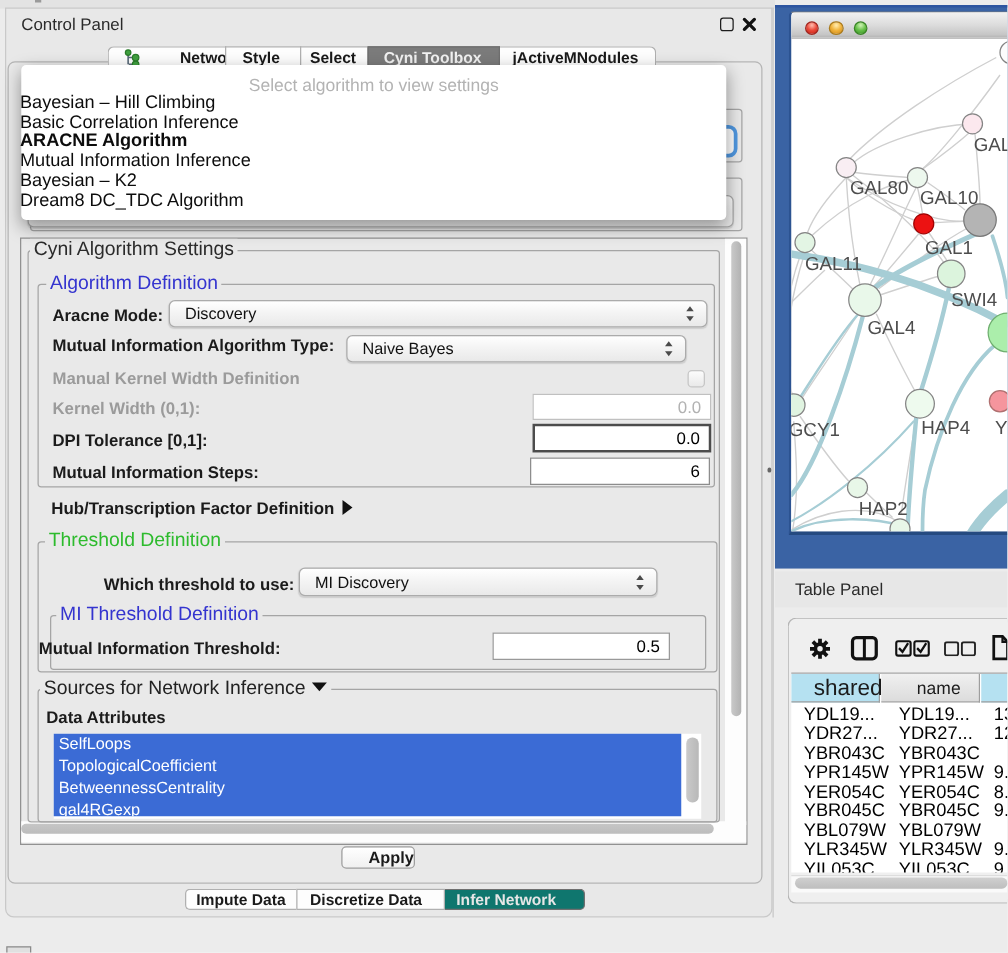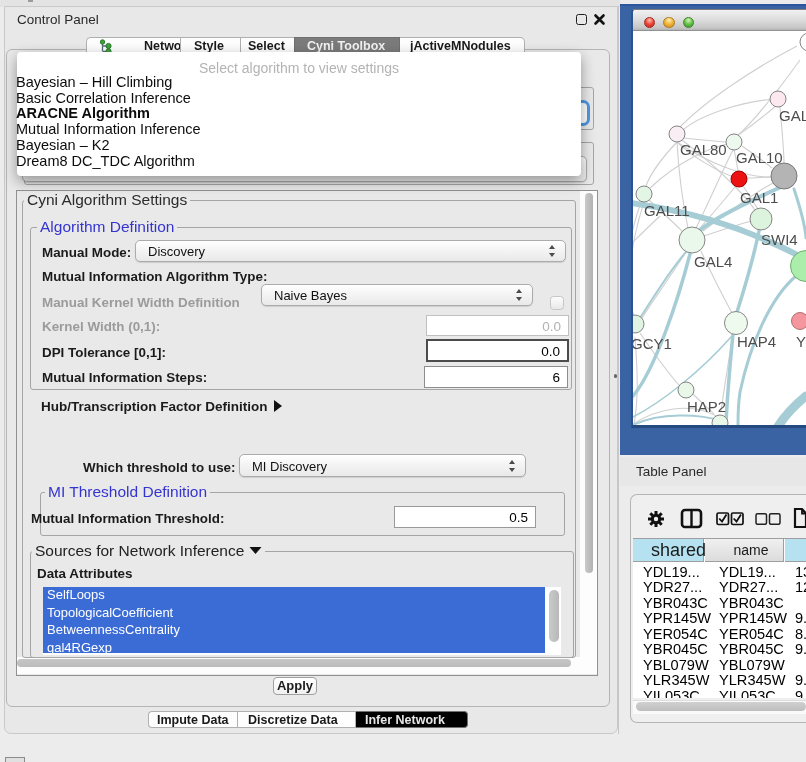--- a/index.html
+++ b/index.html
@@ -73,27 +73,27 @@
 <div class="abs" style="left:17px;top:657px;width:580px;height:17px;background:#fdfdfd;"></div>
 <div class="abs" style="left:17px;top:658.5px;width:554px;height:8.5px;background:linear-gradient(#c6c6c6,#bcbcbc);border-radius:4.25px;"></div>
 
 <div class="grp" style="left:22px;top:200px;width:554px;height:458px;">
   <span class="grplbl" style="left:1px;color:#2b2b2b;">Cyni Algorithm Settings</span>
 </div>
 
 <div class="grp" style="left:30px;top:227px;width:542px;height:163px;">
   <span class="grplbl" style="left:6px;color:#3434cf;">Algorithm Definition</span>
 </div>
-<div class="flabel" style="left:42px;top:245px;">Manual Mode:</div>
+<div class="flabel" style="left:42px;top:245px;">Aracne Mode:</div>
 <div class="combo" style="left:135px;top:240px;width:431px;height:22px;">
       <span class="ctext">Discovery</span>
       <span class="spin"></span>
     </div>
 <div class="flabel" style="left:42px;top:269px;">Mutual Information Algorithm Type:</div>
-<div class="combo" style="left:261px;top:268px;width:272px;height:22px;margin-top:16px;">
+<div class="combo" style="left:277px;top:268px;width:272px;height:22px;">
       <span class="ctext">Naive Bayes</span>
       <span class="spin"></span>
     </div>
 <div class="flabel" style="left:42px;top:295px;color:#9b9b9b;">Manual Kernel Width Definition</div>
 <div class="abs" style="left:550px;top:296px;width:14px;height:14px;background:linear-gradient(#fcfcfc,#e9e9e9);border:1px solid #c6c6c6;border-radius:3.5px;"></div>
 <div class="flabel" style="left:42px;top:319px;color:#9b9b9b;">Kernel Width (0,1):</div>
 <div class="tfield" style="left:426px;top:315px;width:143px;height:21px;border:1px solid #c0c0c0;color:#b2b2b2;">
       <span>0.0</span>
     </div>
 <div class="flabel" style="left:42px;top:345px;">DPI Tolerance [0,1]:</div>
@@ -103,20 +103,23 @@
 <div class="flabel" style="left:42px;top:370px;">Mutual Information Steps:</div>
 <div class="tfield" style="left:424px;top:366px;width:144px;height:22px;border:1px solid #8d8d8d;color:#000;">
       <span>6</span>
     </div>
 
 <div class="abs" style="left:41px;top:399px;font-size:13.5px;font-weight:bold;">Hub/Transcription Factor Definition</div>
 <svg class="abs" style="left:272px;top:399px;" width="12" height="14" viewBox="0 0 12 14">
       <path d="M2 1 L10 7 L2 13 Z" fill="#111"></path>
     </svg>
 
+<div class="grp" style="left:30px;top:433px;width:544px;height:105px;">
+  <span class="grplbl" style="left:5px;color:#2dbb2d;">Threshold Definition</span>
+</div>
 <div class="flabel" style="left:83px;top:460px;">Which threshold to use:</div>
 <div class="combo" style="left:239px;top:454px;width:287px;height:23px;">
       <span class="ctext">MI Discovery</span>
       <span class="spin"></span>
     </div>
 <div class="grp" style="left:40px;top:492px;width:525px;height:44px;">
   <span class="grplbl" style="left:4px;color:#3434cf;">MI Threshold Definition</span>
 </div>
 <div class="flabel" style="left:31px;top:511px;">Mutual Information Threshold:</div>
 <div class="tfield" style="left:394px;top:506px;width:142px;height:22px;border:1px solid #999;color:#000;">
@@ -128,30 +131,30 @@
           <path d="M0.5 1 L12.5 1 L6.5 8 Z" fill="#111"></path>
         </svg></span>
 </div>
 <div class="flabel" style="left:37px;top:566px;">Data Attributes</div>
 <div class="abs" style="left:43px;top:587px;width:518px;height:68px;background:#fff;"></div>
 <div class="abs" style="left:43px;top:587px;width:502px;height:66px;background:#3b6bd5;overflow:hidden;padding-left:48px;">
   <div style="position:absolute;left:4px;top:-1px;font-size:13px;color:#fff;line-height:17.5px;">SelfLoops<br>TopologicalCoefficient<br>BetweennessCentrality<br>gal4RGexp</div>
 </div>
 <div class="abs" style="left:549px;top:590px;width:9.5px;height:52px;background:linear-gradient(90deg,#cacaca,#b8b8b8);border-radius:4.75px;"></div>
 
-<div class="abs" style="left:273px;top:677px;width:44px;height:18px;background:linear-gradient(#ffffff,#f0f0f0);border:1px solid #9f9f9f;border-radius:4px;text-align:center;font-size:13px;font-weight:bold;line-height:16px;">Apply</div>
+<div class="abs" style="left:273px;top:677px;width:59px;height:18px;background:linear-gradient(#ffffff,#f0f0f0);border:1px solid #9f9f9f;border-radius:4px;text-align:right;font-size:13px;font-weight:bold;line-height:16px;">Apply</div>
 
 <div class="abs" style="left:148px;top:711px;width:320px;height:17px;">
   <div class="tab" style="left:0;width:89px;border-radius:4px 0 0 4px;border-right:none;">
         <span style="position:absolute;left:8px;top:1px;">Impute Data</span>
       </div>
   <div class="tab" style="left:89px;width:119px;">
         <span style="position:absolute;left:10px;top:1px;">Discretize Data</span>
       </div>
-  <div class="tab" style="left:208px;width:112px;background:#000000;border-color:#6f6f6f;border-left:none;border-radius:0 4px 4px 0;">
+  <div class="tab" style="left:208px;width:112px;background:#0f766e;border-color:#6f6f6f;border-left:none;border-radius:0 4px 4px 0;">
         <span style="position:absolute;left:9px;top:1px;color:#e6e6e6;">Infer Network</span>
       </div>
 </div>
 
 <div class="abs" style="left:5px;top:757px;width:20px;height:10px;background:#e0e0e0;border:1.5px solid #8a8a8a;"></div>
 
 <div class="abs" style="left:618px;top:6px;width:1px;height:728px;background:#c6c6c6;"></div>
 
 <div class="abs" style="left:614px;top:374px;width:3px;height:4px;background:#666;border-radius:1.5px;"></div>
 

